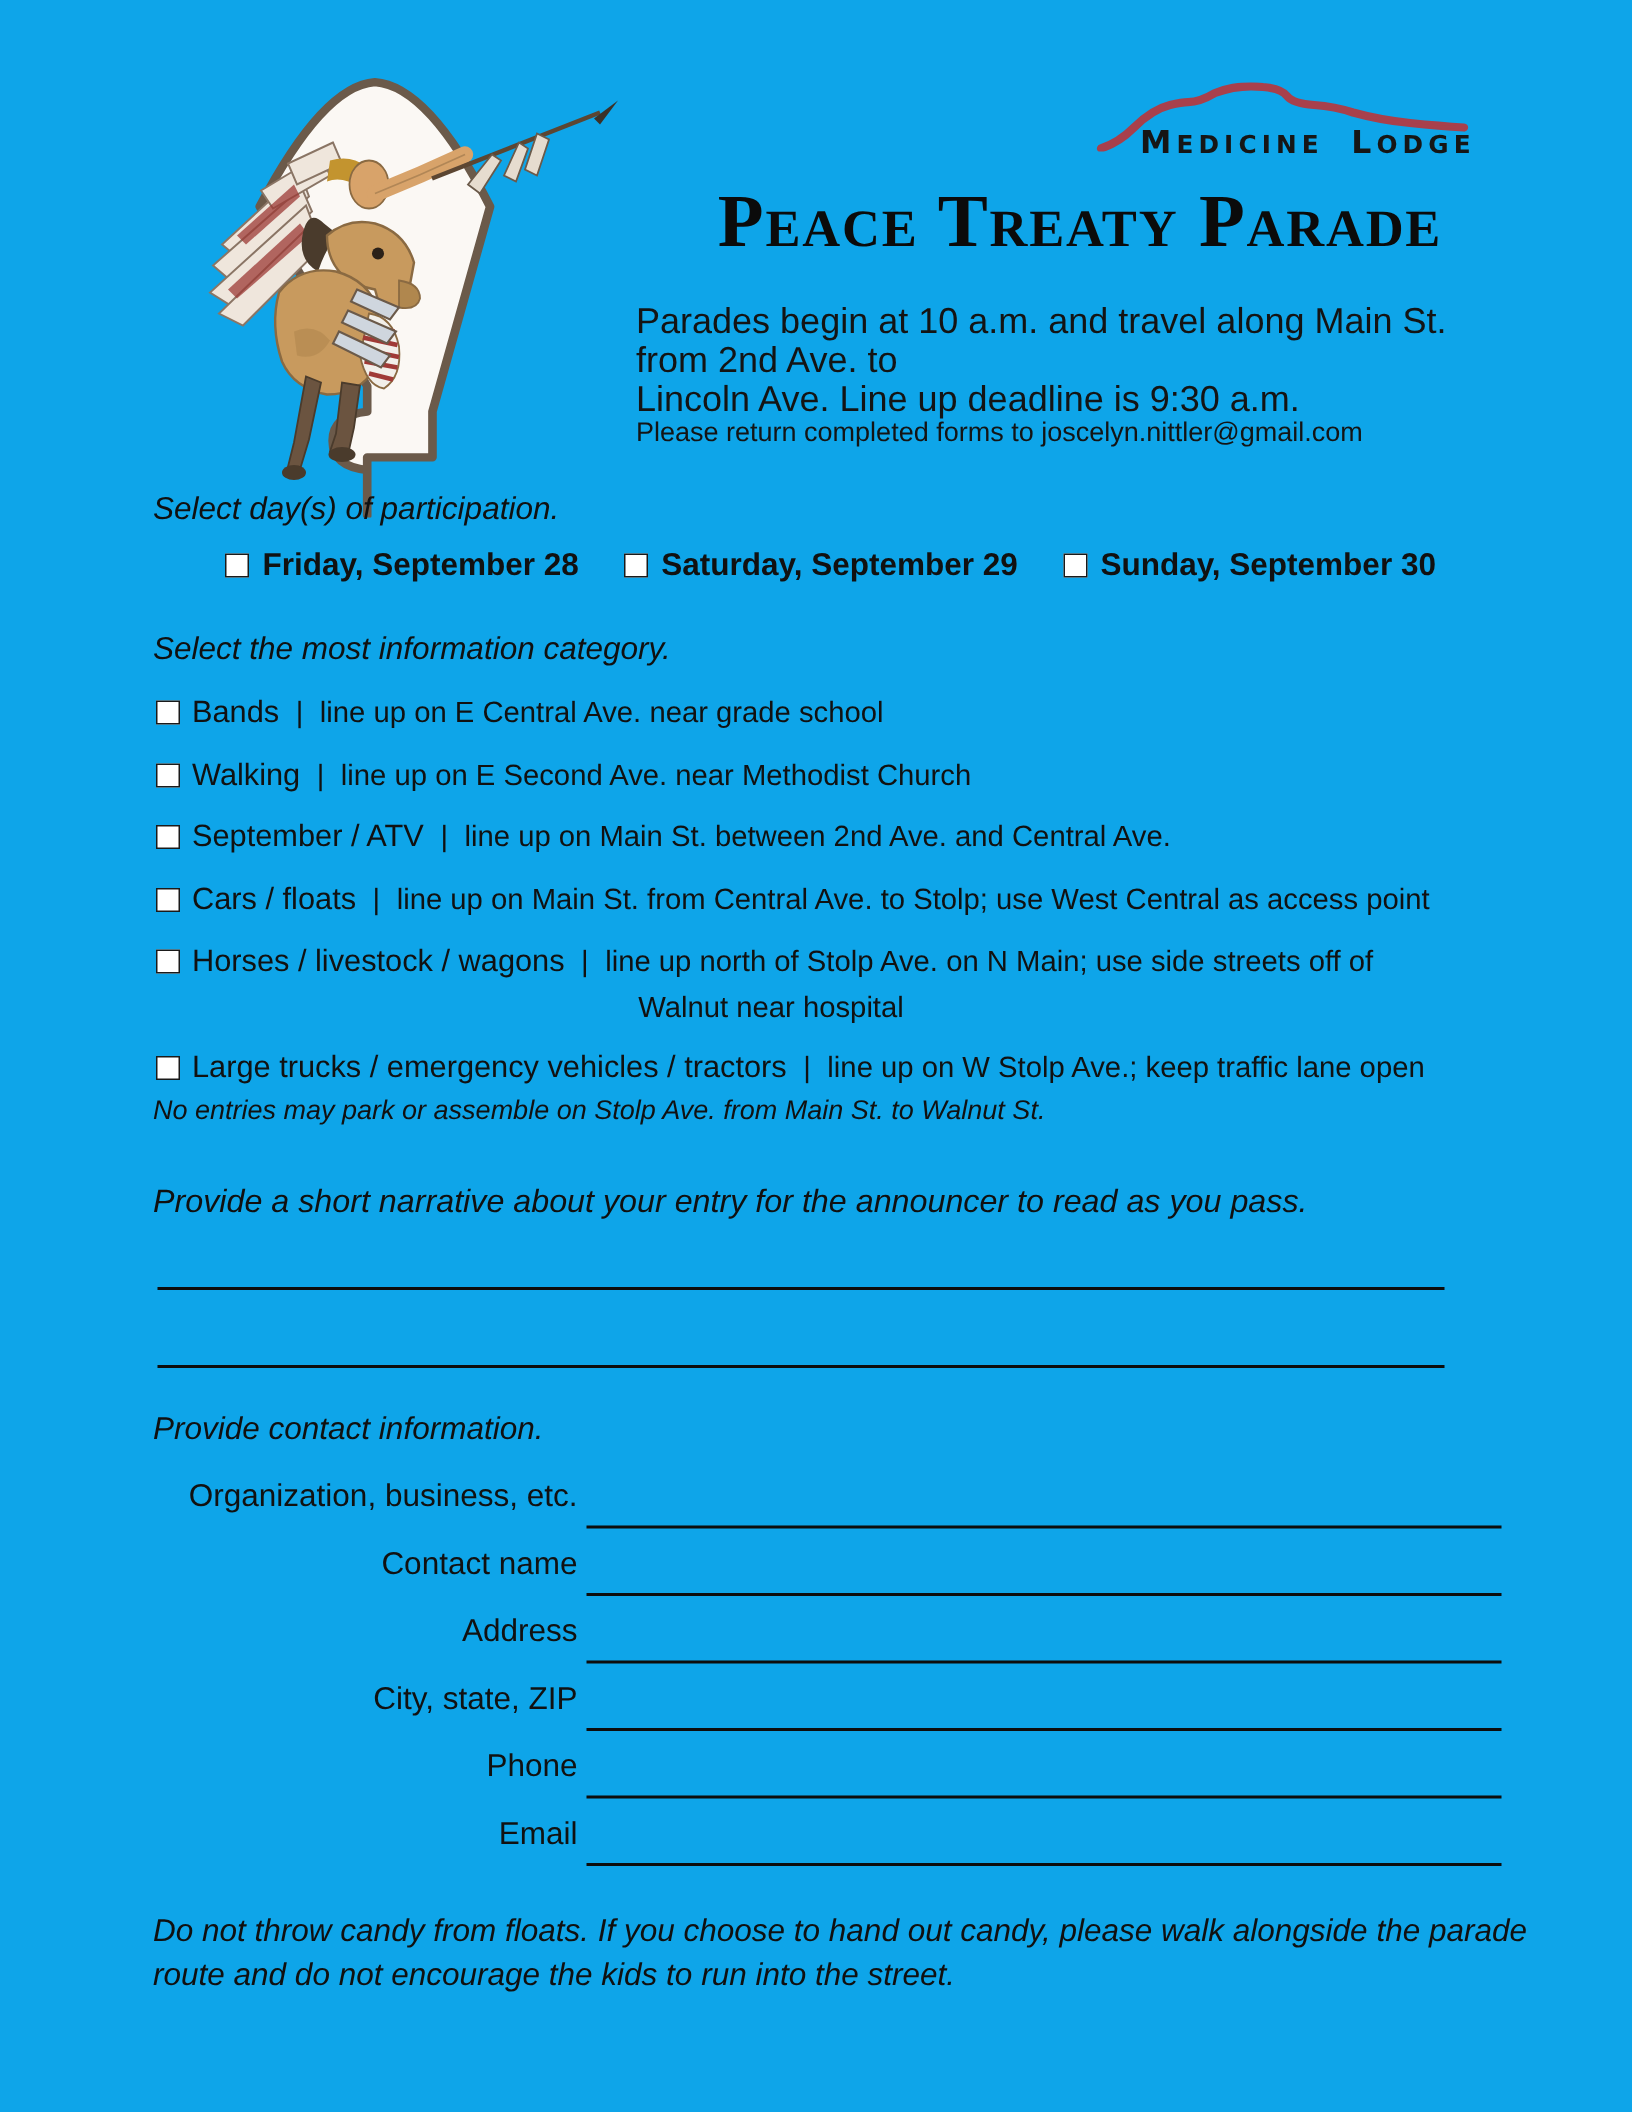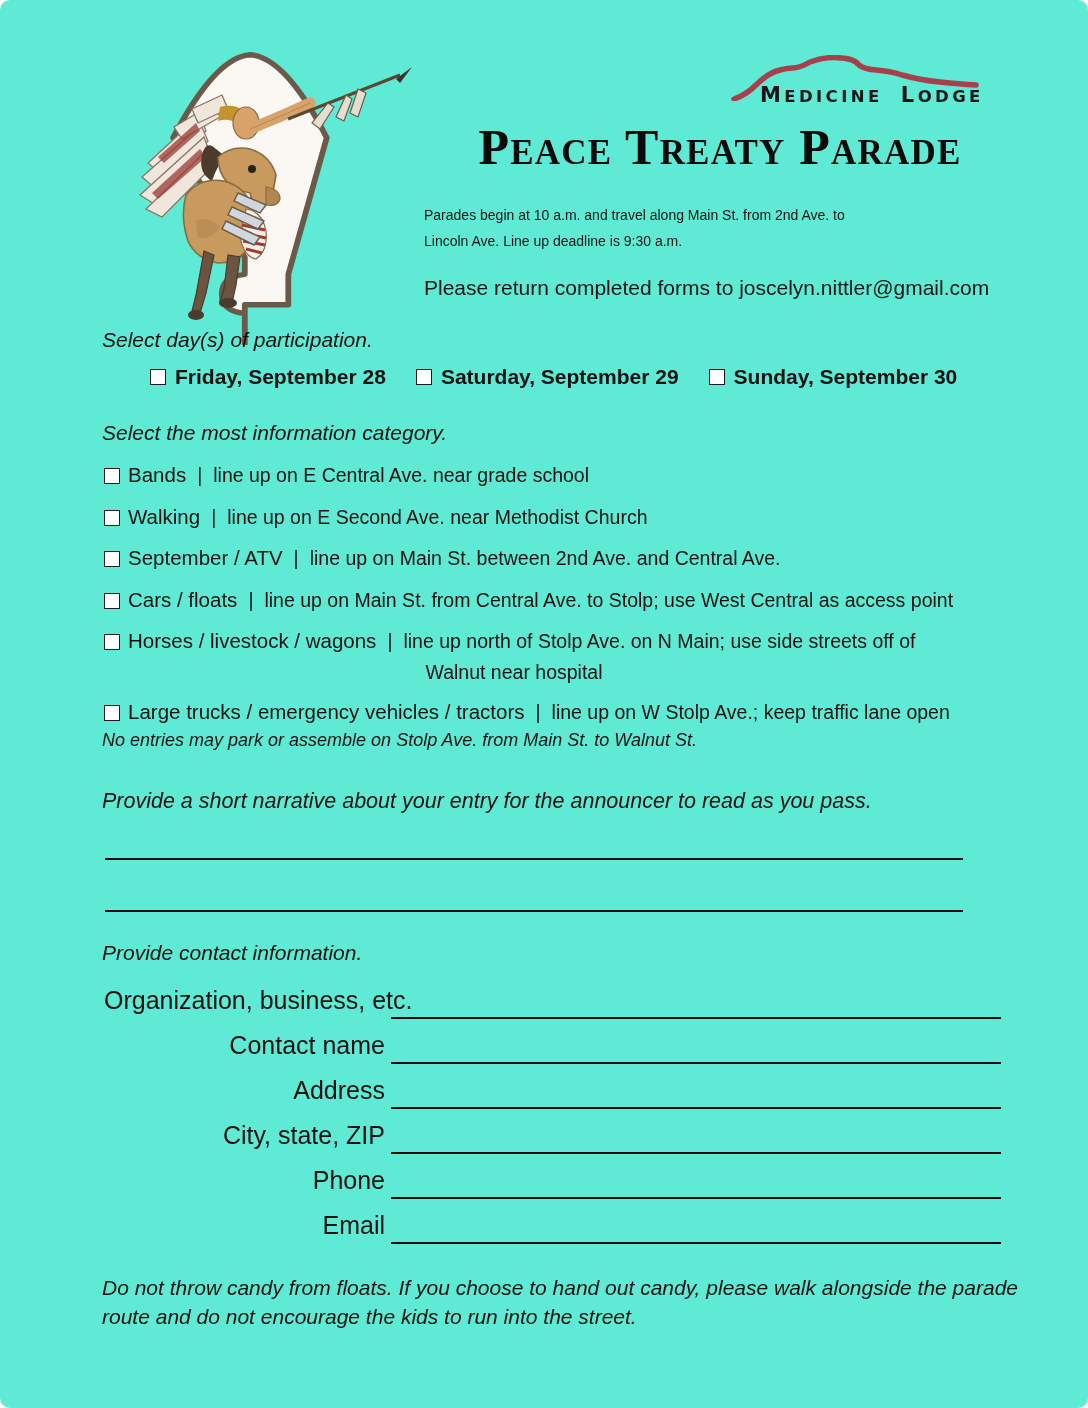--- a/index.html
+++ b/index.html
@@ -11,22 +11,21 @@
     width: 1088px;
     height: 1408px;
     position: relative;
     font-family: "Liberation Sans", sans-serif;
     color: #111111;
     overflow: hidden;
   }
   .page {
     position: absolute;
     inset: 0;
-    background: #5eead4;
-    border-radius: 10px;
+    background: #0ea5e9;
   }
 
   
   .arrowhead-logo {
     position: absolute;
     left: 100px;
     top: 45px;
     width: 320px;
     height: 300px;
   }
@@ -67,30 +66,30 @@
     line-height: 1.0;
     white-space: nowrap;
     text-align: center;
   }
 
   .intro {
     position: absolute;
     left: 424px;
     top: 202px;
     width: 566px;
-    font-size: 14px;
+    font-size: 24px;
     line-height: 26px;
     color: #141414;
   }
   .intro2 {
     position: absolute;
     left: 424px;
     top: 275px;
     width: 580px;
-    font-size: 21px;
+    font-size: 18px;
     line-height: 26px;
     color: #141414;
     white-space: nowrap;
   }
 
   
   .prompt {
     position: absolute;
     font-style: italic;
     font-size: 21px;
@@ -186,21 +185,21 @@
   .contact-row {
     position: relative;
     height: 45px;
   }
   .contact-label {
     position: absolute;
     left: 0;
     top: 0;
     width: 281px;
     text-align: right;
-    font-size: 25px;
+    font-size: 21px;
     color: #111111;
     white-space: nowrap;
   }
   .contact-line {
     position: absolute;
     left: 287px;
     top: 31px;
     width: 610px;
     height: 0;
     border-top: 2.4px solid #0d0d0d;

